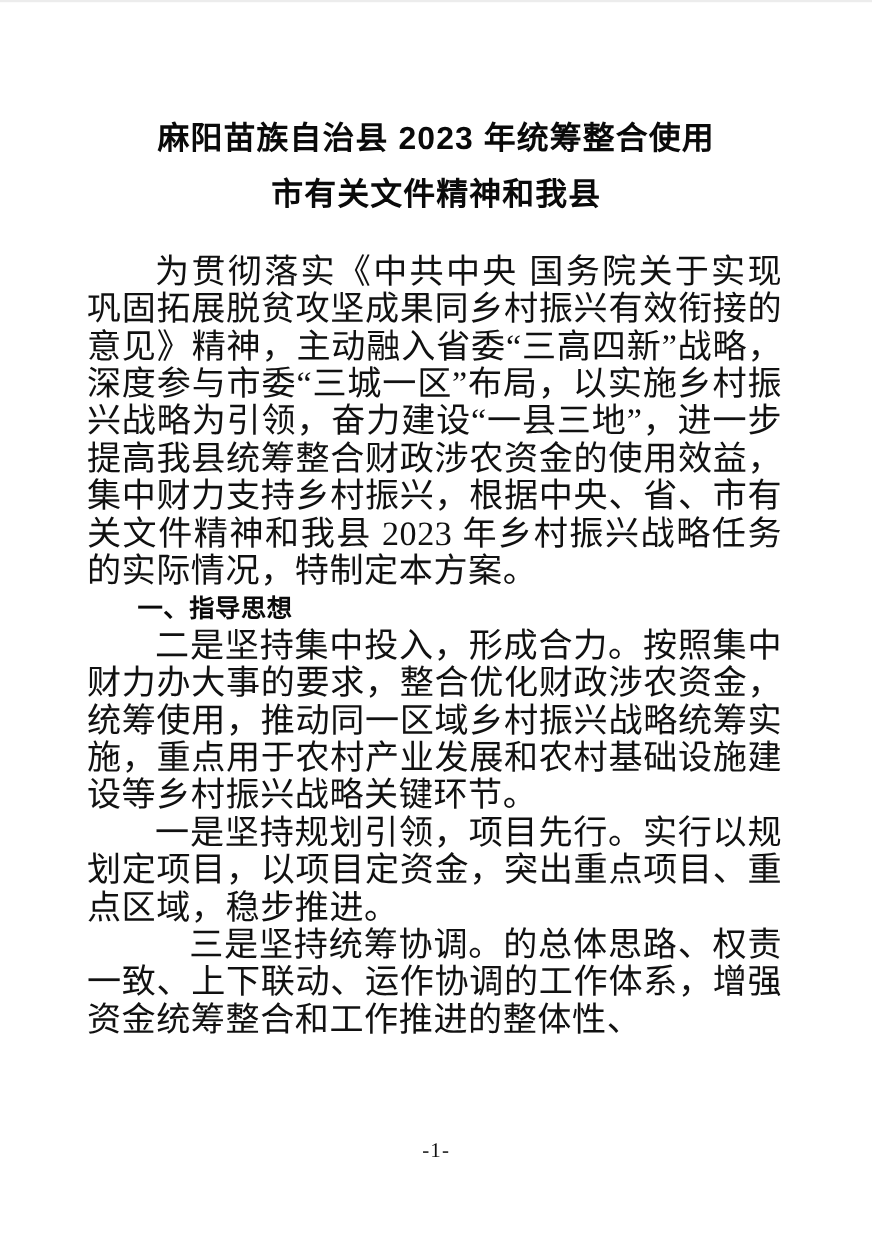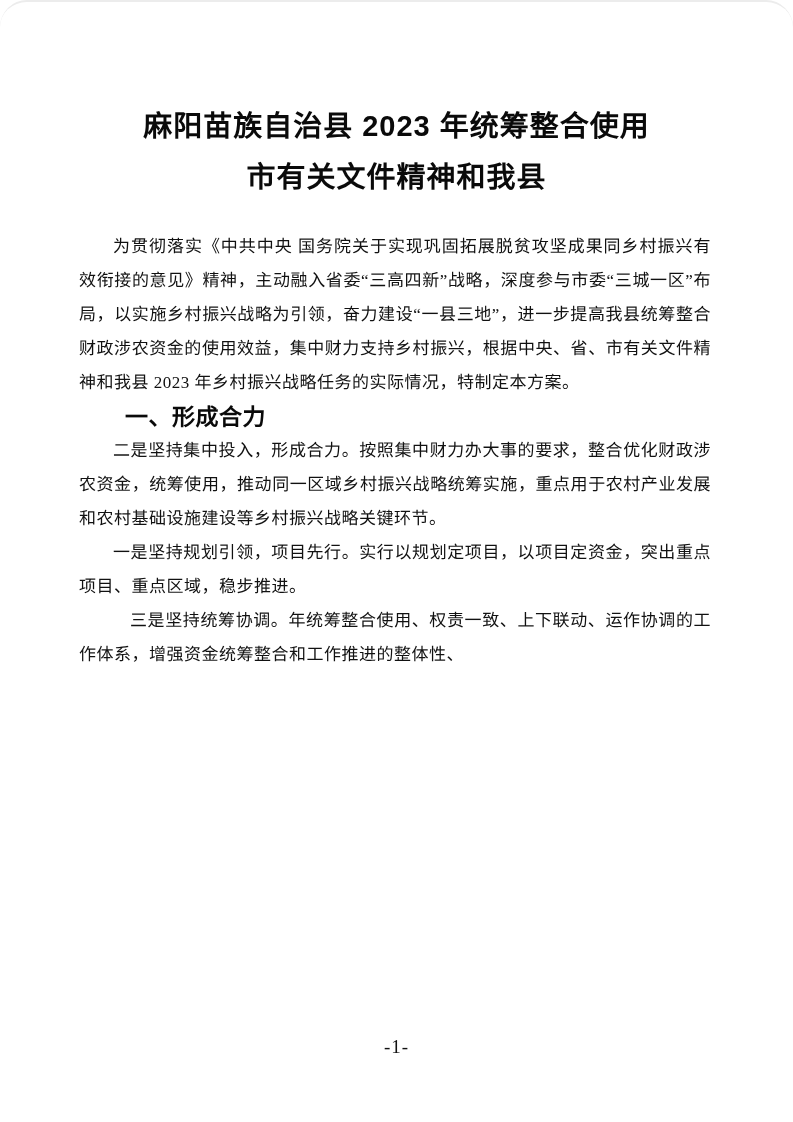--- a/index.html
+++ b/index.html
@@ -14,38 +14,37 @@
     font-family: "Liberation Serif", serif;
     overflow: hidden;
   }
   .page {
     position: relative;
     width: 793px;
     height: 1122px;
     background: #ffffff;
     border-top: 2px solid #ececec; 
     box-sizing: border-box;
-    border-radius: 27px;
   }
   .doc-title {
     padding-top: 99px;
     text-align: center;
     font-family: "Liberation Sans", sans-serif;
     font-weight: 700;
     font-size: 29px;
     line-height: 51px;
     letter-spacing: 1px;
     color: #0a0a0a;
   }
   .content {
     margin: 27px 82px 0 79px; 
   }
   .para {
     margin: 0;
-    font-size: 17px;
+    font-size: 31px;
     line-height: 34px;
     letter-spacing: 0.5px;
     text-align: justify;
     text-indent: 2em;
     font-family: "Liberation Serif", serif;
     color: #111111;
   }
   .para.indent-3 {
     text-indent: 3em;
   }
@@ -76,21 +75,21 @@
 
 <div class="page">
 
   <div class="doc-title">
     <div>麻阳苗族自治县 2023 年统筹整合使用</div>
     <div>市有关文件精神和我县</div>
   </div>
 
   <div class="content">
     <p class="para">为贯彻落实《中共中央 国务院关于实现巩固拓展脱贫攻坚成果同乡村振兴有效衔接的意见》精神，主动融入省委“三高四新”战略，深度参与市委“三城一区”布局，以实施乡村振兴战略为引领，奋力建设“一县三地”，进一步提高我县统筹整合财政涉农资金的使用效益，集中财力支持乡村振兴，根据中央、省、市有关文件精神和我县 2023 年乡村振兴战略任务的实际情况，特制定本方案。</p>
-    <p class="heading">一、形成合力</p>
+    <p class="heading">一、指导思想</p>
     <p class="para">二是坚持集中投入，形成合力。按照集中财力办大事的要求，整合优化财政涉农资金，统筹使用，推动同一区域乡村振兴战略统筹实施，重点用于农村产业发展和农村基础设施建设等乡村振兴战略关键环节。</p>
     <p class="para">一是坚持规划引领，项目先行。实行以规划定项目，以项目定资金，突出重点项目、重点区域，稳步推进。</p>
-    <p class="para indent-3">三是坚持统筹协调。年统筹整合使用、权责一致、上下联动、运作协调的工作体系，增强资金统筹整合和工作推进的整体性、</p>
+    <p class="para indent-3">三是坚持统筹协调。的总体思路、权责一致、上下联动、运作协调的工作体系，增强资金统筹整合和工作推进的整体性、</p>
   </div>
 
   <div class="footer">-1-</div>
 
 </div>
 
 </body></html>

